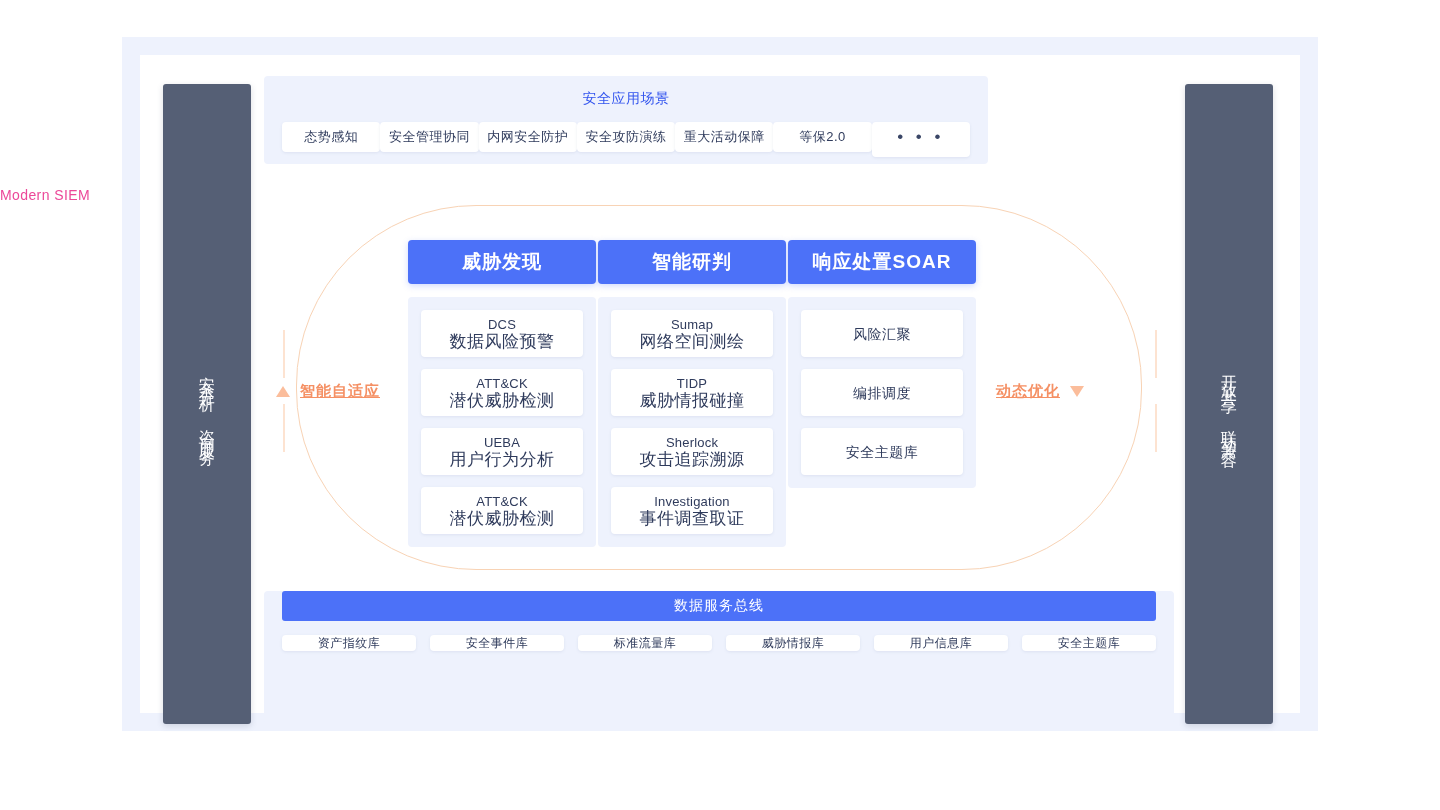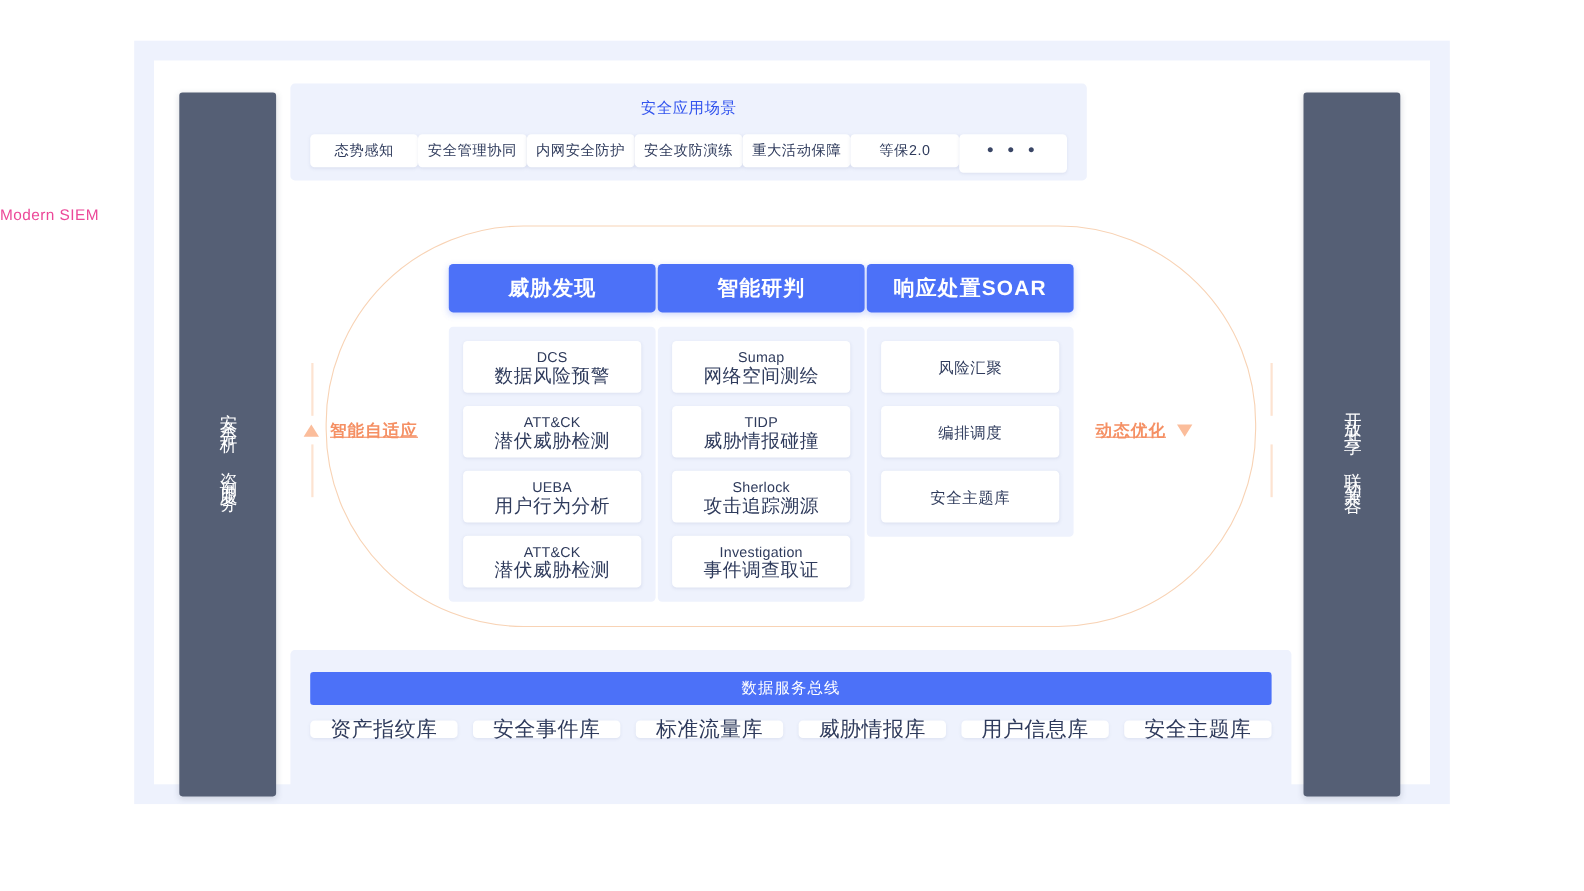--- a/index.html
+++ b/index.html
@@ -219,21 +219,21 @@
   .card.single .t2 { font-size: 14px; }
 
   
   .panel-bottom {
     left: 264px;
     top: 591px;
     width: 910px;
     height: 133px;
   }
   .bus-bar {
-    margin: 20px 18px 0 18px;
+    margin: 0 18px 0 18px;
     height: 30px;
     background: #4c71f8;
     border-radius: 3px;
     display: flex;
     align-items: center;
     justify-content: center;
     color: #ffffff;
     font-size: 14px;
     letter-spacing: 1px;
   }
@@ -243,21 +243,21 @@
     padding: 14px 18px 0 18px;
   }
   .store {
     flex: 1 1 0;
     height: 16px;
     background: #ffffff;
     border-radius: 4px;
     display: flex;
     align-items: center;
     justify-content: center;
-    font-size: 19px;
+    font-size: 12px;
     color: #2f3b5c;
     box-shadow: 0 1px 3px rgba(70,90,140,0.10);
     letter-spacing: 0.5px;
   }
 </style>
 </head>
 <body>
 
 <div id="canvas">
 

